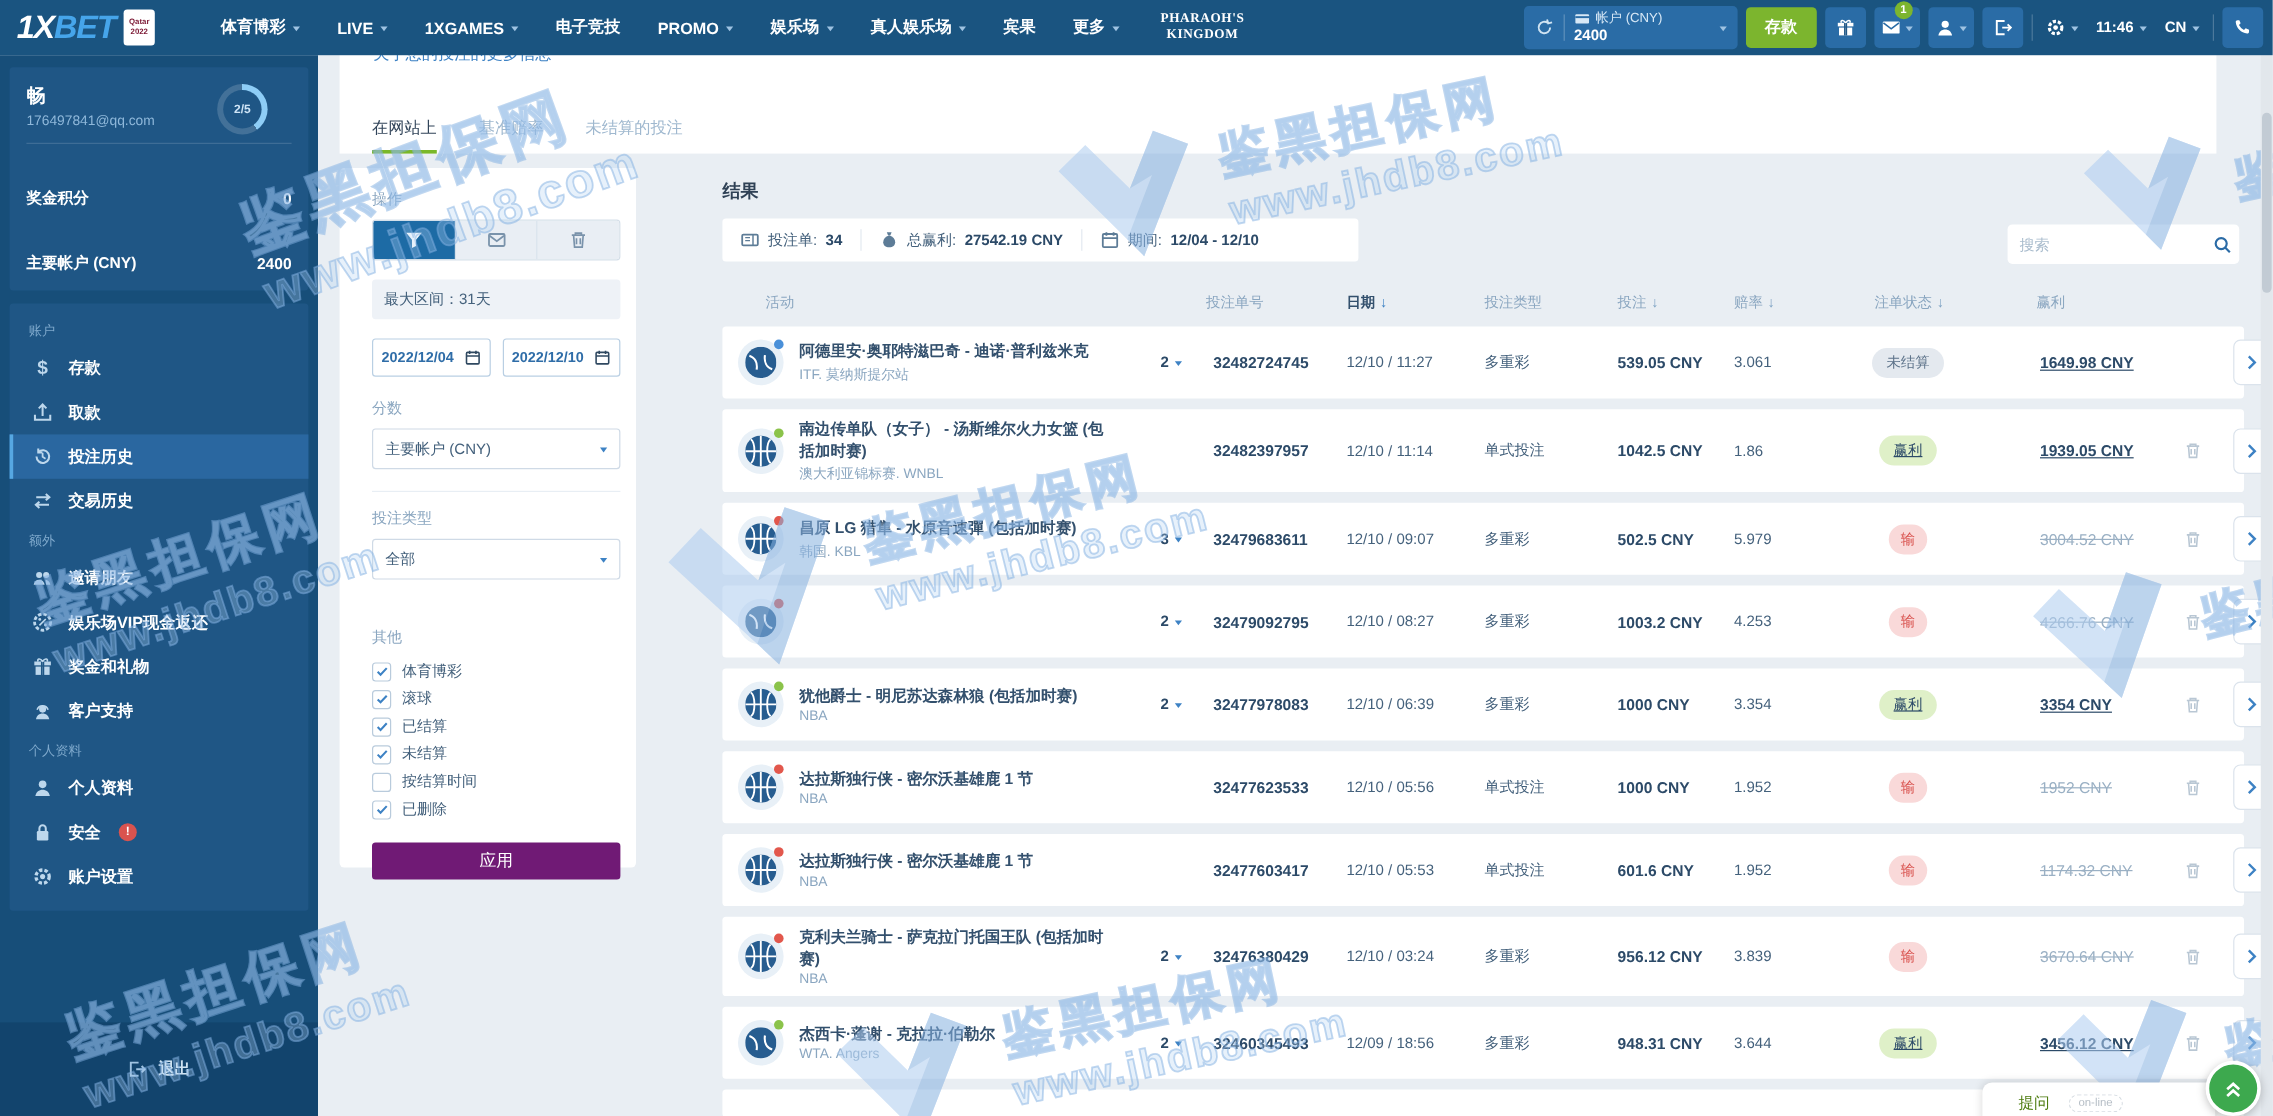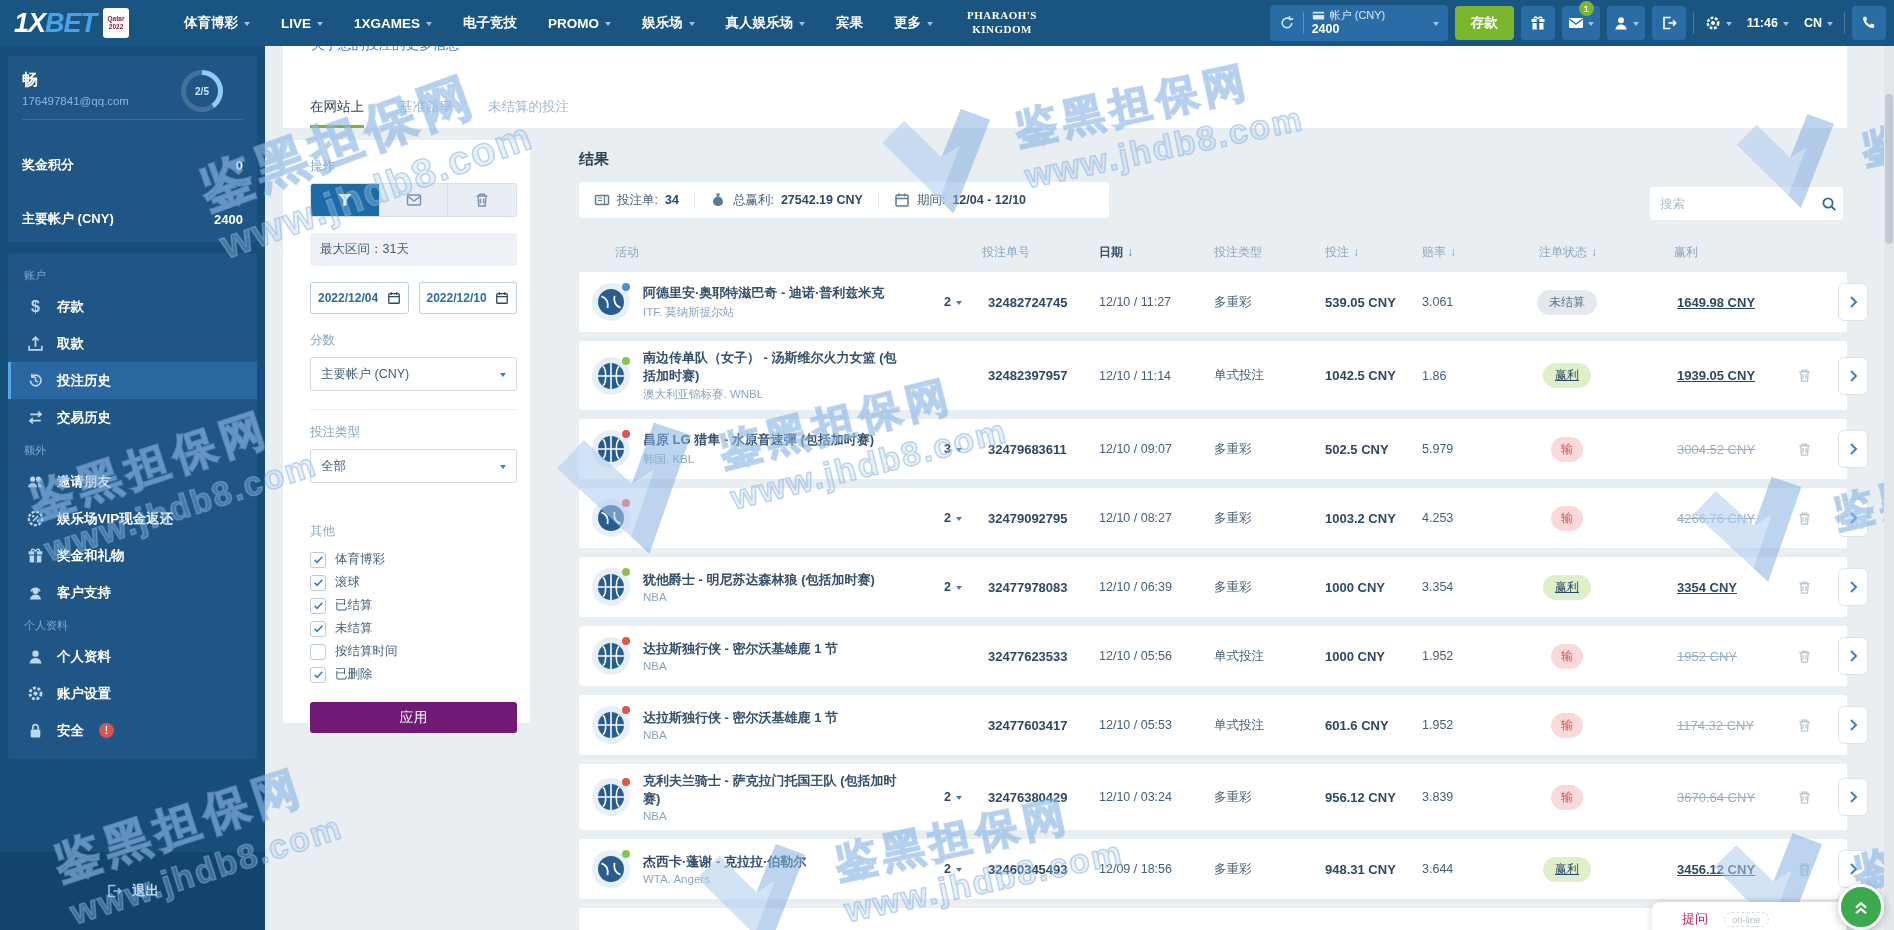--- a/index.html
+++ b/index.html
@@ -73,21 +73,21 @@
   .selbox { height:34px; border:1px solid #cfdae6; border-radius:3px; display:flex; align-items:center; padding:0 10px; font-size:12.5px; color:#44617c; cursor:pointer; }
   .selbox .car { margin-left:auto; border-top-color:#3d82c4; }
   .fdiv { border-top:1px solid #e8eef4; margin:18px 0 14px; }
   #cb-list { margin-top:8px; }
   .cb-row { display:flex; align-items:center; gap:9px; height:23px; font-size:12.5px; color:#44617c; cursor:pointer; }
   .cb { width:16px; height:16px; border:1px solid #b9cbdc; border-radius:3px; background:#fff; display:flex; align-items:center; justify-content:center; }
   .cb .ck { width:11px; height:11px; color:#3d82c4; }
   .btn-apply { margin-top:16px; width:100%; height:31px; background:#701a75; border:none; border-radius:3px; color:#fff; font-size:14px; cursor:pointer; }
 
   
-  .results { position:absolute; left:547px; top:150px; width:1300px; z-index:2;padding-left:32px; }
+  .results { position:absolute; left:570px; top:150px; width:1300px; z-index:2;padding-left:32px; }
   .r-title { font-size:15px; font-weight:bold; color:#2f4155; }
   .stats-bar { margin-top:13px; width:530px; height:36px; background:#fff; border-radius:3px; display:flex; align-items:center; padding:0 15px; }
   .stat { display:flex; align-items:center; gap:7px; font-size:12.5px; color:#44617c; }
   .stat .sv { font-weight:bold; color:#2c4a68; }
   .stat .stic { color:#5d7c97; }
   .sep { width:1px; height:18px; background:#e3e9f0; margin:0 15px; }
   .search { position:absolute; right:4px; top:37px; width:193px; height:33px; background:#fff; border-radius:4px; display:flex; align-items:center; padding:0 10px; }
   .search input { border:none; outline:none; flex:1; font-size:12.5px; color:#44617c; font-family:inherit; background:transparent; }
   .search input::placeholder { color:#a9bccd; }
   .search .ic { color:#2b6ba6; }
@@ -128,21 +128,21 @@
 
   
   .wm { position:absolute; z-index:30; pointer-events:none; transform:rotate(-15deg); display:flex; align-items:center; gap:18px; }
   .wm-txt { display:flex; flex-direction:column; align-items:flex-start; }
   .wm-b { font-size:46px; font-weight:bold; letter-spacing:6px; color:rgba(176,208,242,.30); -webkit-text-stroke:2px rgba(130,175,225,.5); white-space:nowrap; }
   .wm-u { font-size:34px; font-weight:bold; letter-spacing:2px; color:rgba(176,208,242,.30); -webkit-text-stroke:1.5px rgba(130,175,225,.5); white-space:nowrap; }
   .wmv { width:120px; height:108px; opacity:.55; }
 
   
   .chatbox { position:absolute; left:1652px; top:902px; width:194px; height:34px; background:#fff; border-radius:8px 8px 0 0; box-shadow:0 0 8px rgba(0,0,0,.15); display:flex; align-items:center; z-index:70; }
-  .chatbox .q { margin-left:30px; font-size:13px; color:#be185d; }
+  .chatbox .q { margin-left:30px; font-size:13px; color:#4d7c0f; }
   .chatbox .ol { margin-left:16px; font-size:9.5px; color:#b6bec6; border:1px dashed #d7dde3; border-radius:8px; padding:1px 7px; }
   .fab { position:absolute; left:1838px; top:884px; width:46px; height:46px; border-radius:50%; background:#3da94e; border:3px solid #fff; box-shadow:0 2px 8px rgba(0,0,0,.25); display:flex; align-items:center; justify-content:center; color:#fff; z-index:71; cursor:pointer; }
   .scrolltrack { position:absolute; right:0; top:46px; bottom:0; width:10px; background:#e2e7ec; z-index:45; }
   .scrollthumb { position:absolute; right:1px; top:48px; width:8px; height:150px; border-radius:4px; background:#c2cbd4; }
 </style>
 </head>
 <body>
 
 <svg width="0" height="0" style="position:absolute">
   <defs>
@@ -452,30 +452,30 @@
       </div>
       <div class="side-label">个人资料</div>
       <div class="side-item">
         <svg class="ic sic">
           <use href="#i-user"></use>
         </svg>
         <span>个人资料</span>
       </div>
       <div class="side-item">
         <svg class="ic sic">
-          <use href="#i-gear"></use>
-        </svg>
-        <span>账户设置</span>
+          <use href="#i-lock"></use>
+        </svg>
+        <span>安全</span>
+        <span class="alert">!</span>
       </div>
       <div class="side-item">
         <svg class="ic sic">
-          <use href="#i-lock"></use>
-        </svg>
-        <span>安全</span>
-        <span class="alert">!</span>
+          <use href="#i-gear"></use>
+        </svg>
+        <span>账户设置</span>
       </div>
     </div>
   <div class="side-bottom">
     <div class="logout">
       <svg class="ic">
           <use href="#i-exit"></use>
         </svg>
       <span>退出</span>
     </div>
   </div>

